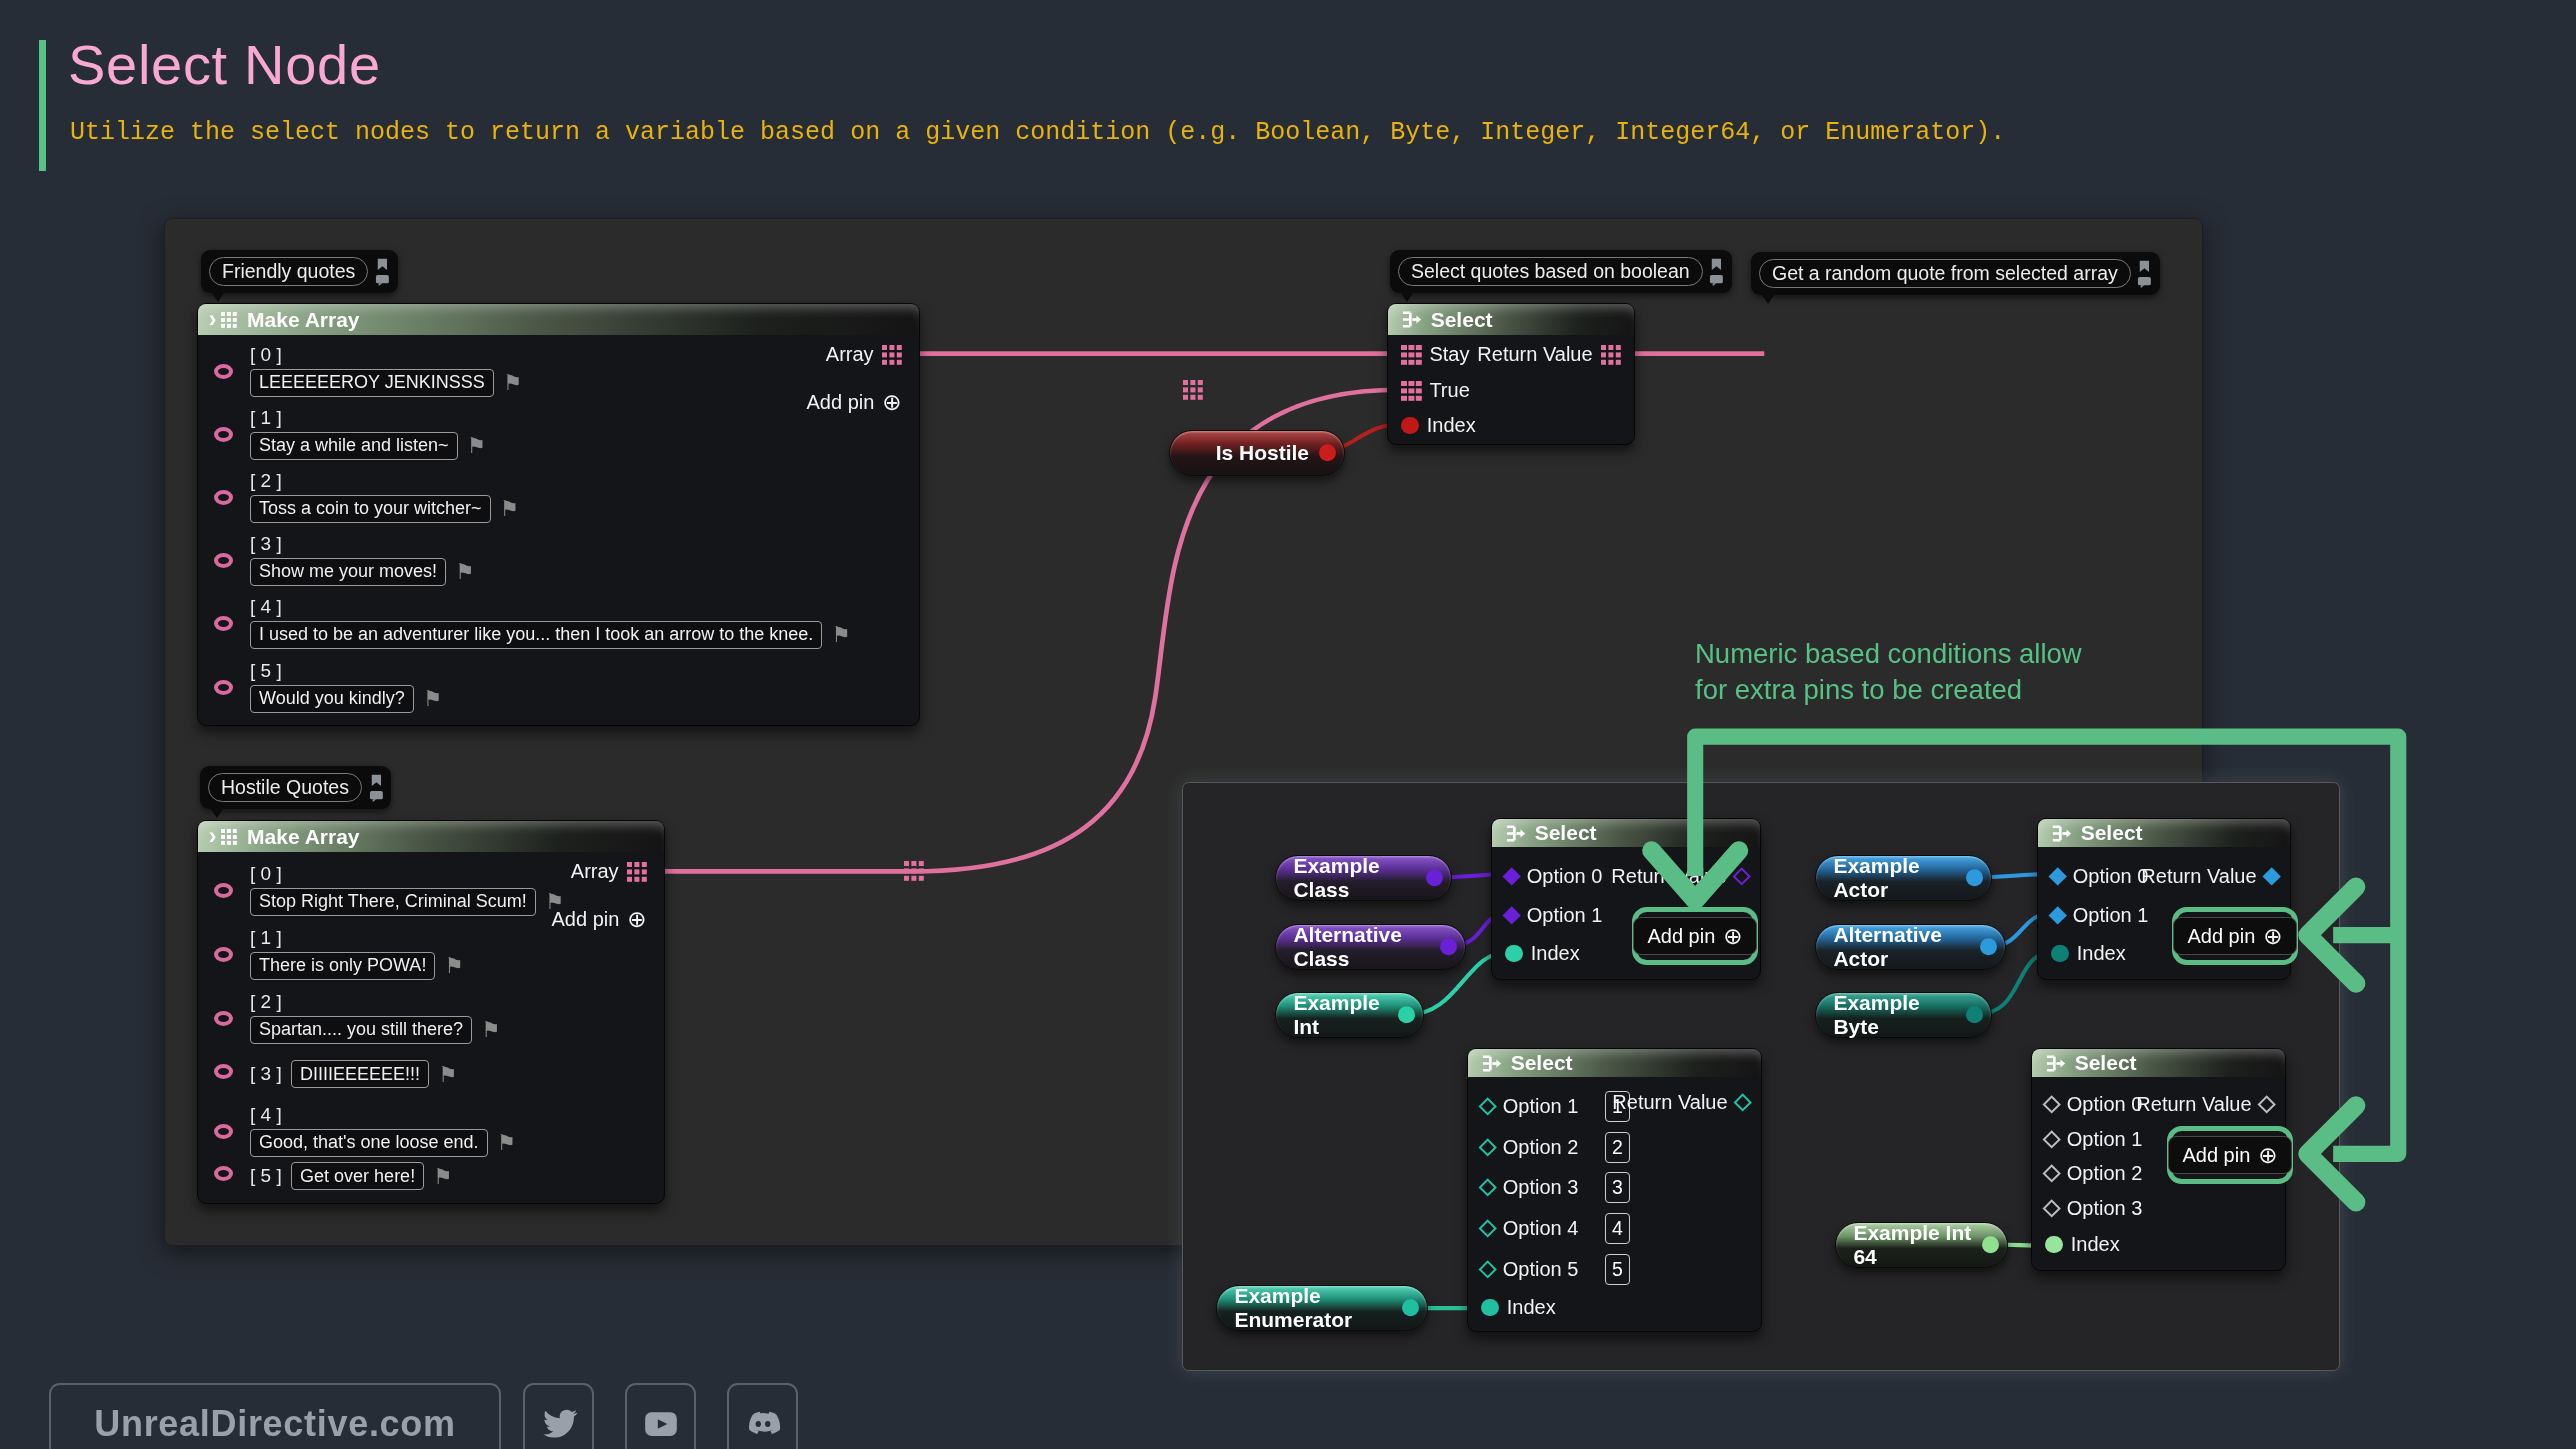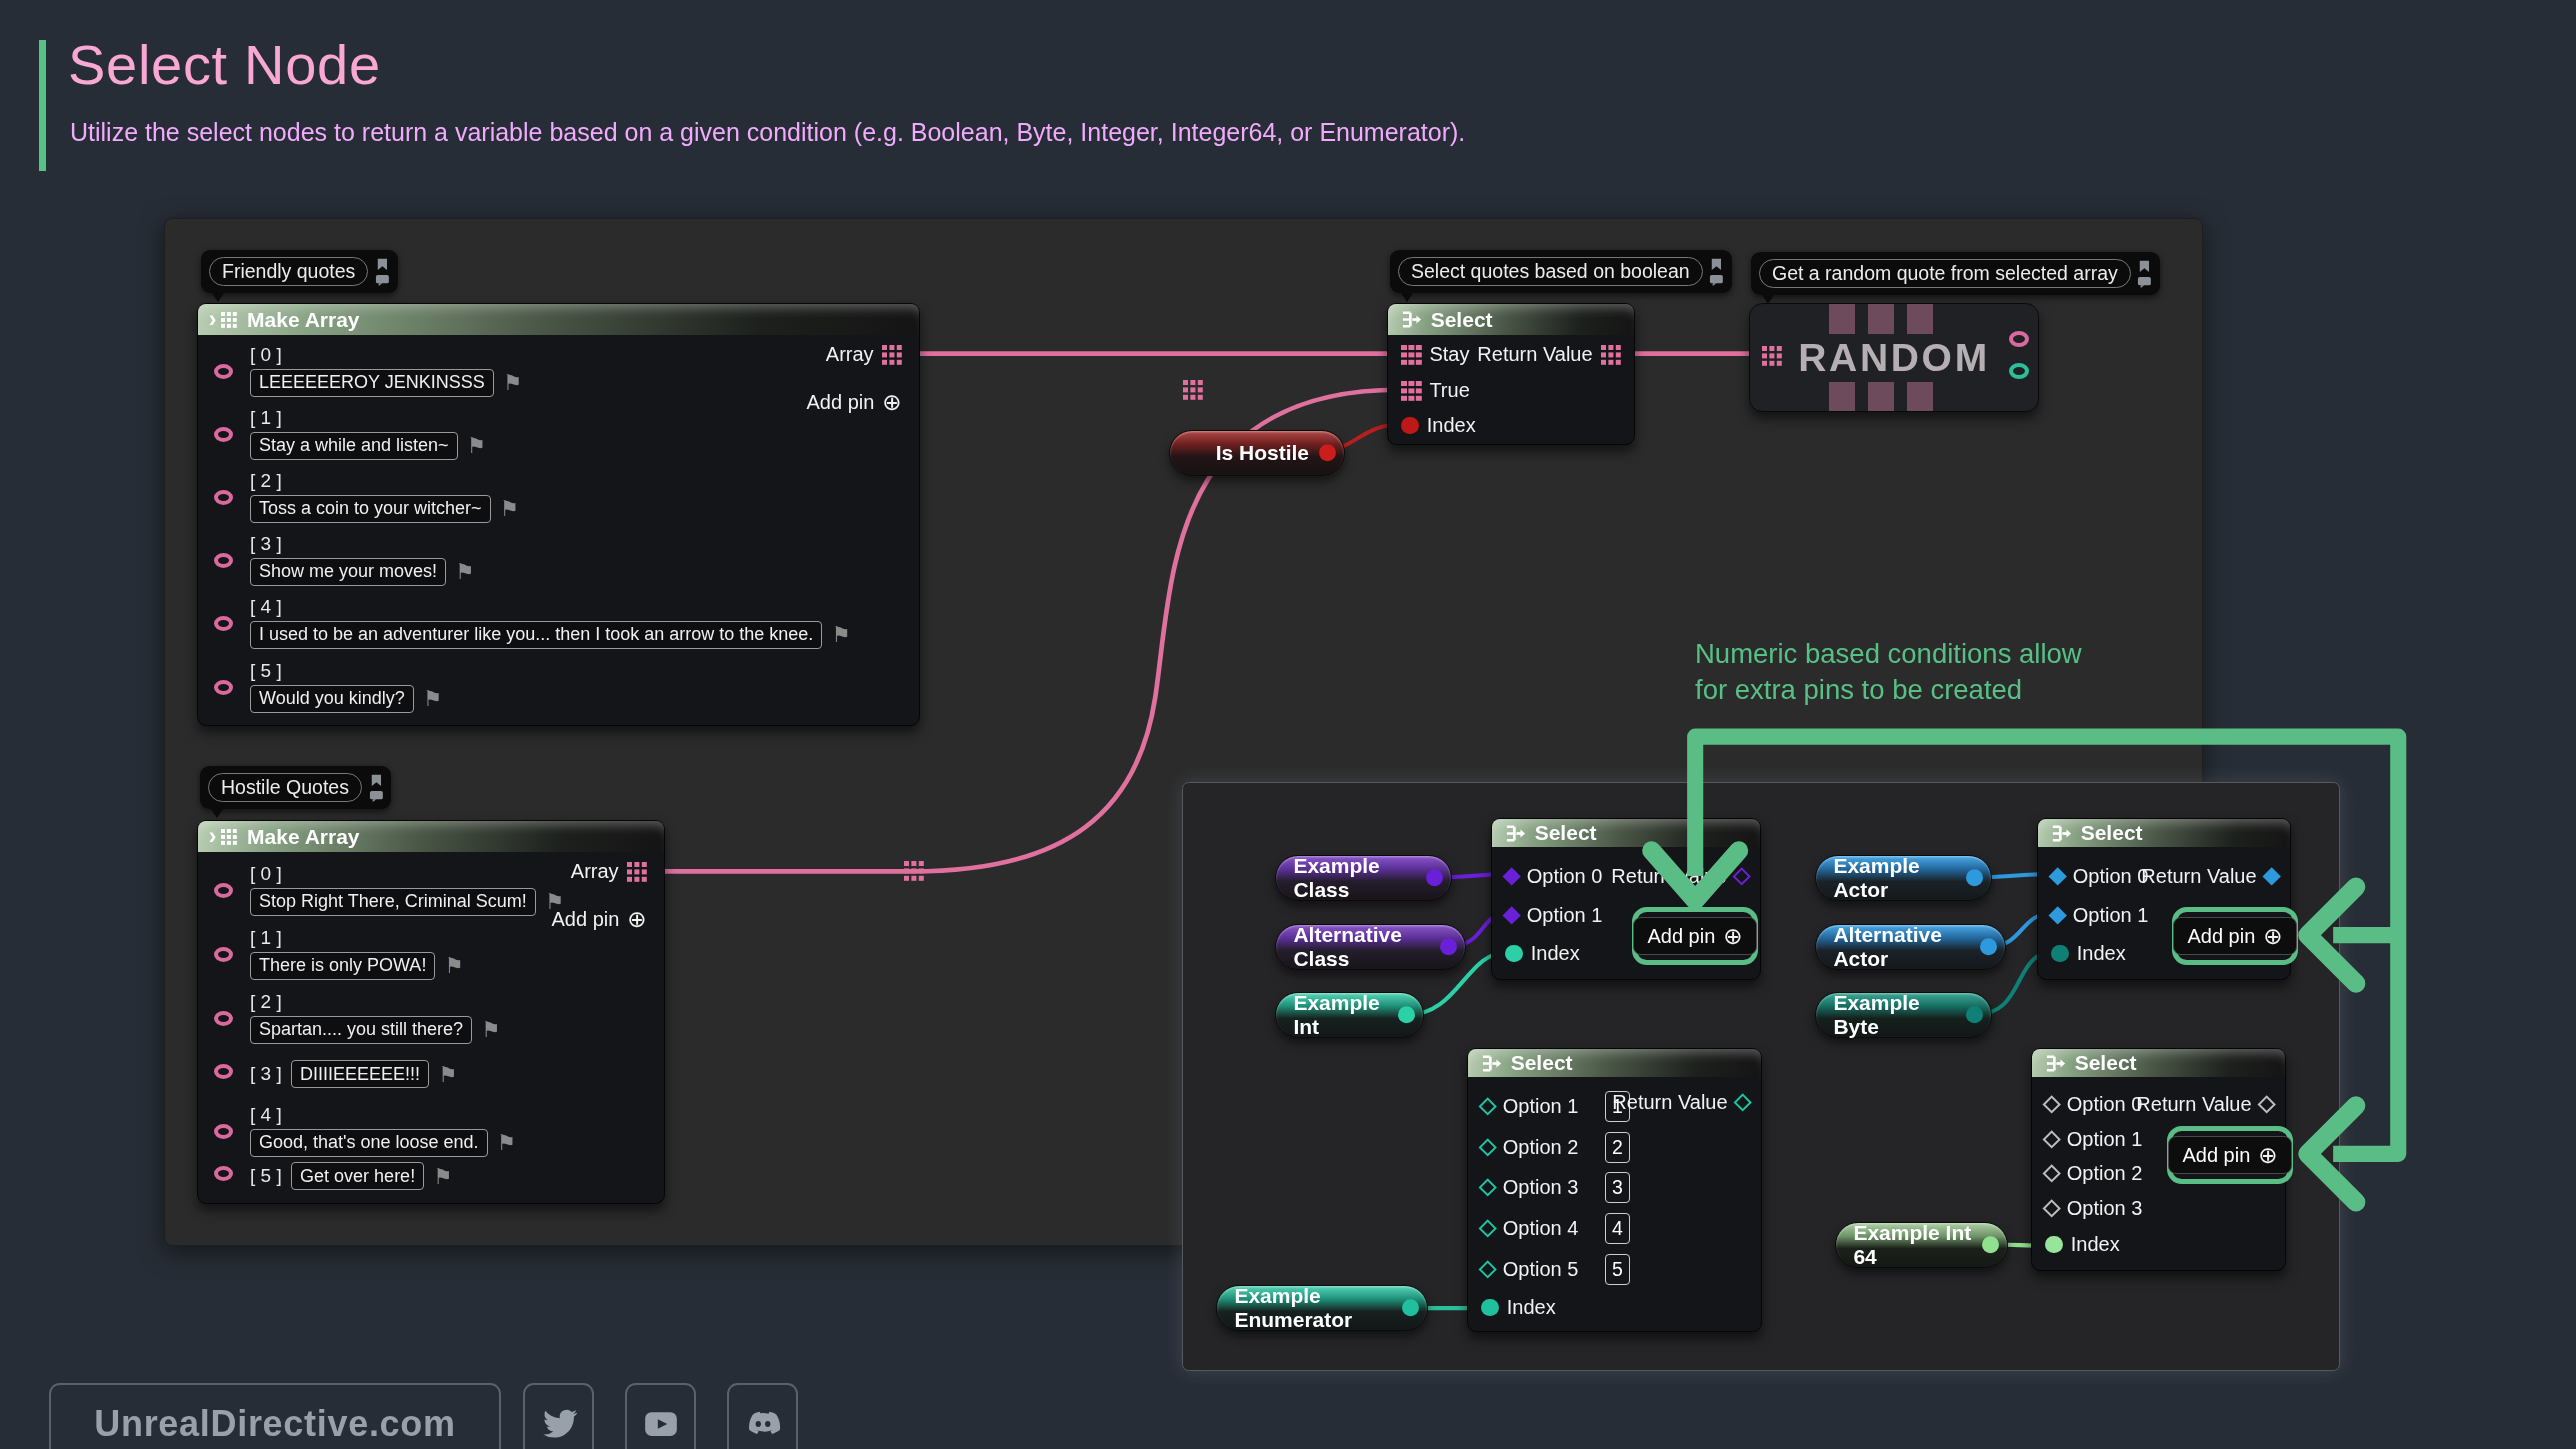--- a/index.html
+++ b/index.html
@@ -3,21 +3,21 @@
 <meta charset="utf-8">
 <style>
   html,body{margin:0;padding:0;background:#272d36;}
   *{box-sizing:border-box;}
   .stage{position:relative;width:2576px;height:1449px;overflow:hidden;
          font-family:"Liberation Sans","DejaVu Sans",sans-serif;color:#e9e9e9;}
 
   
   .accent-bar{position:absolute;left:39px;top:40px;width:6.7px;height:131px;background:#56c286;}
   .page-title{position:absolute;left:68px;top:32px;font-size:56px;font-weight:400;color:#f9a8d4;letter-spacing:0.7px;}
-  .page-subtitle{position:absolute;left:70px;top:118px;font-size:25px;color:#f0abfc;}
+  .page-subtitle{position:absolute;left:70px;top:118px;font-size:25px;color:#eab308;font-family:Liberation Mono, monospace;}
 
   
   .big-panel{position:absolute;left:164px;top:218px;width:2039px;height:1028px;background:#2b2b2b;
              border:0.7px solid #1e1e1e;border-radius:8px;box-shadow:0 5.4px 23px rgba(0,0,0,.5);}
   .sub-panel{position:absolute;left:1182px;top:782px;width:1158px;height:589px;background:#252527;
              border:1.3px solid #56595d;border-radius:6.7px;box-shadow:0 0 19px rgba(190,205,220,.16);}
 
   
   .comment{position:absolute;background:#0b0b0c;border-radius:9.4px;padding:6.7px 8px;display:flex;align-items:center;gap:6.7px;
            box-shadow:0 2.7px 6.7px rgba(0,0,0,.55);z-index:4;}
@@ -346,32 +346,20 @@
       <span>Return Value</span>
       <span class="grid-icon" style="color:#e0719f;"></span>
     </div>
   </div>
 
   <div class="pill red" style="left:1169px;top:430px;width:176px;">
     <span>Is Hostile</span>
     <span class="pin-circle" style="color:#cc1c1c;"></span>
   </div>
 
-  <div class="random-node">
-    <span class="rand-bar" style="left:79px;top:0;"></span>
-    <span class="rand-bar" style="left:118px;top:0;"></span>
-    <span class="rand-bar" style="left:157px;top:0;"></span>
-    <span class="rand-bar" style="left:79px;bottom:0;"></span>
-    <span class="rand-bar" style="left:118px;bottom:0;"></span>
-    <span class="rand-bar" style="left:157px;bottom:0;"></span>
-    <div class="random-label">RANDOM</div>
-    <span class="grid-icon" style="position:absolute;left:12px;top:42px;color:#e0719f;"></span>
-    <span class="pin-ovalout" style="position:absolute;right:9.4px;top:27px;color:#d9699e;"></span>
-    <span class="pin-ovalout" style="position:absolute;right:9.4px;top:59px;color:#2bbf9a;"></span>
-  </div>
 
   <div class="annotation">
     <div>Numeric based conditions allow</div>
     <div>for extra pins to be created</div>
   </div>
 
   <div class="node" style="left:1491px;top:818px;width:270px;height:162px;">
     <div class="node-header" style="height:28px;">
       <svg width="24" height="23" viewBox="0 0 34 34">
         <path d="M5 7h11M5 17h11M5 27h11M16 7v20" stroke="#fff" stroke-width="4" fill="none"></path>

